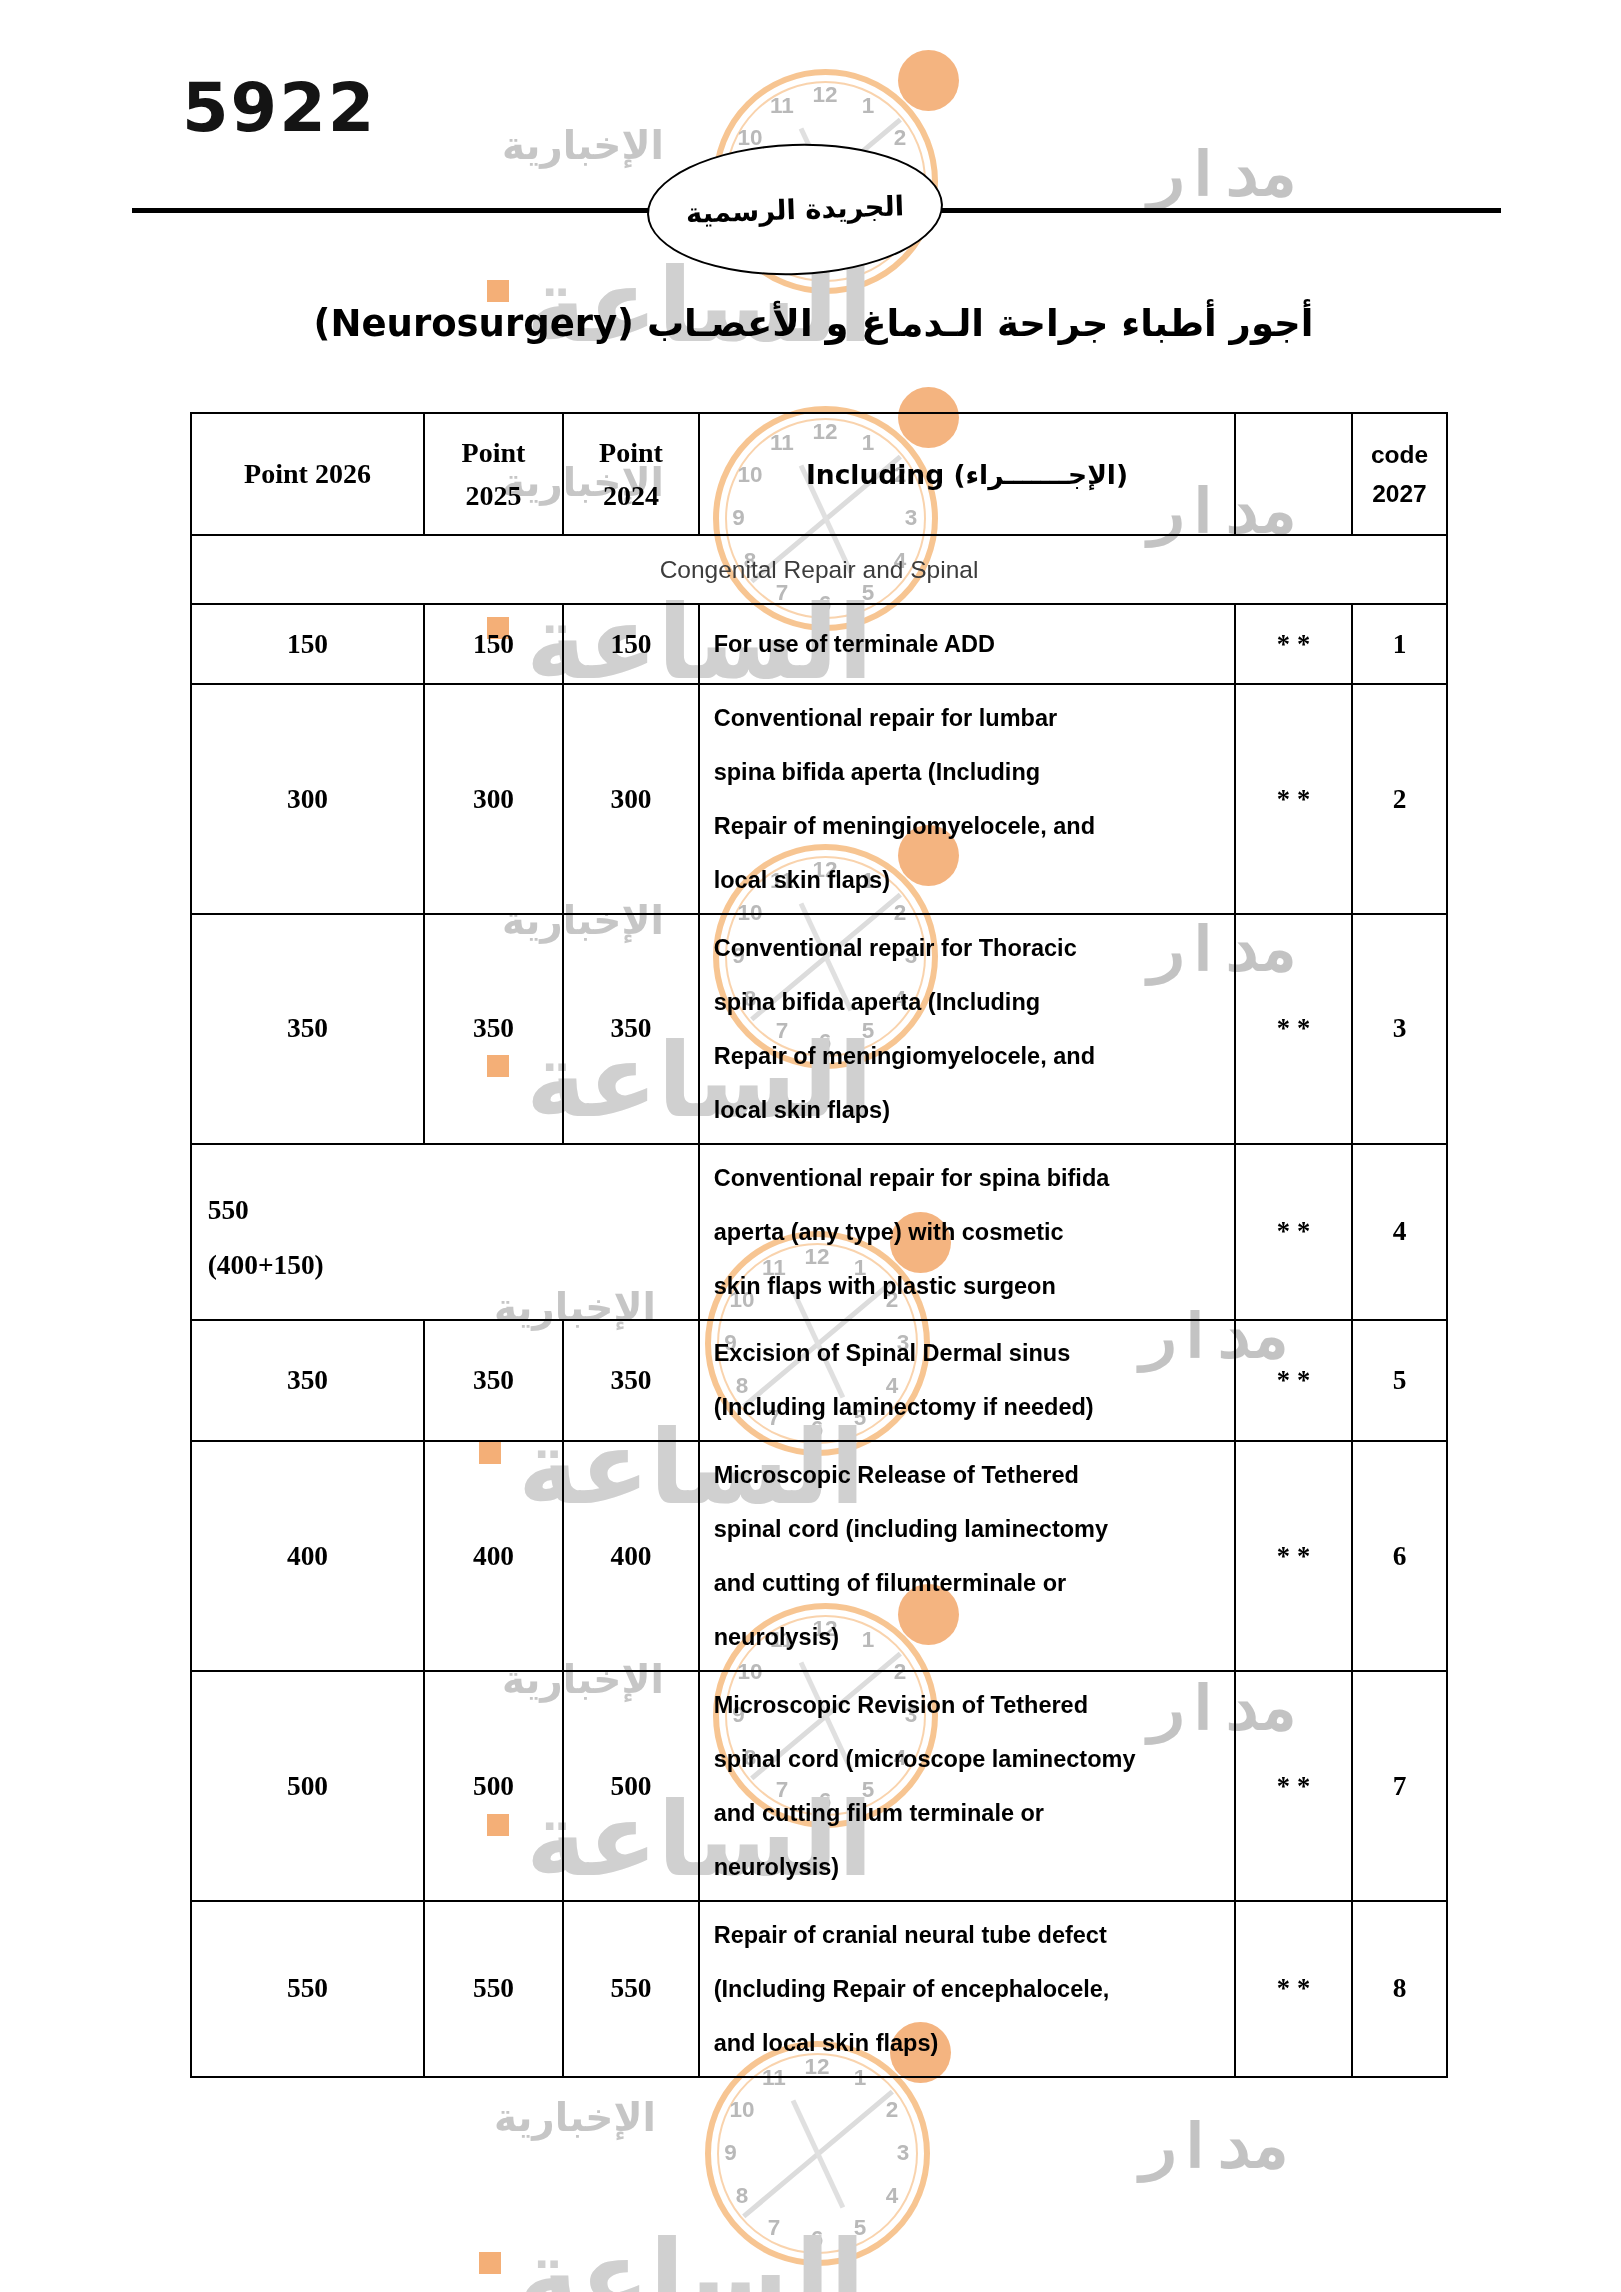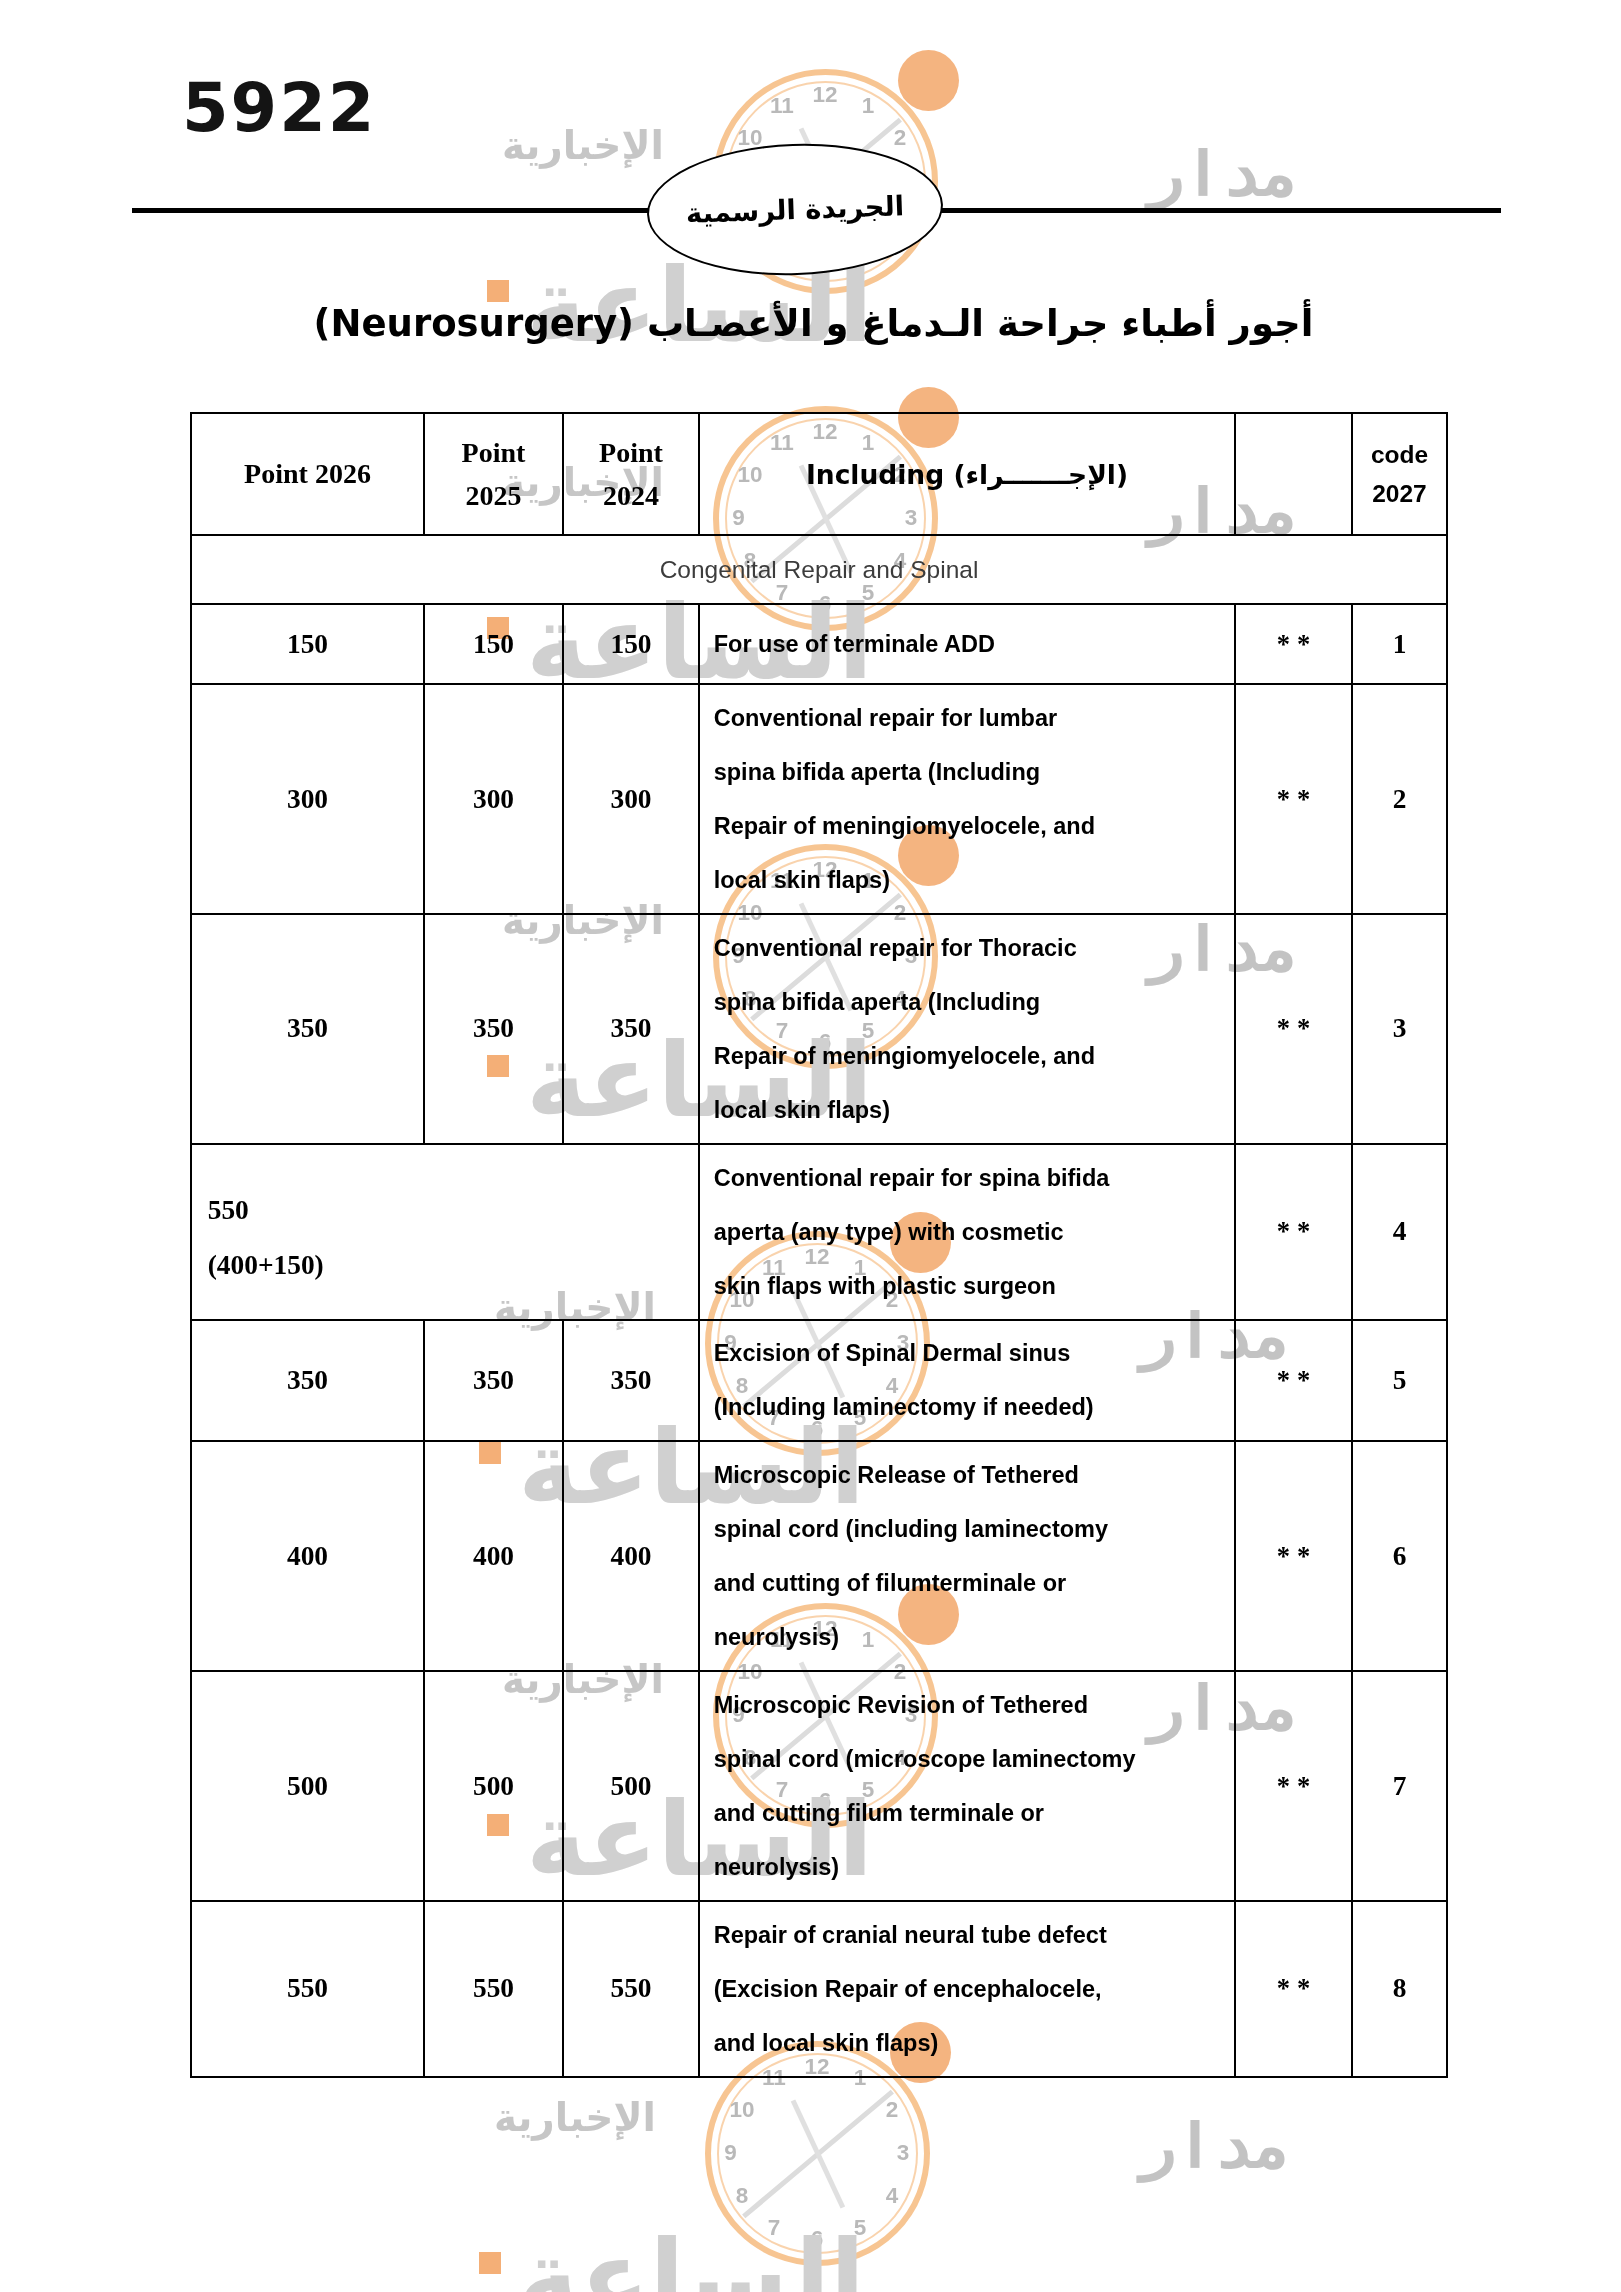--- a/index.html
+++ b/index.html
@@ -386,21 +386,21 @@
 neurolysis)</td>
         <td class="stars">**</td>
         <td class="code">7</td>
       </tr>
 
       <tr class="rh-8">
         <td class="num">550</td>
         <td class="num">550</td>
         <td class="num">550</td>
         <td class="proc">Repair of cranial neural tube defect
-(Excision Repair of encephalocele,
+(Including Repair of encephalocele,
 and local skin flaps)</td>
         <td class="stars">**</td>
         <td class="code">8</td>
       </tr>
     </tbody>
   </table>
 </div>
 
 
 </body></html>

